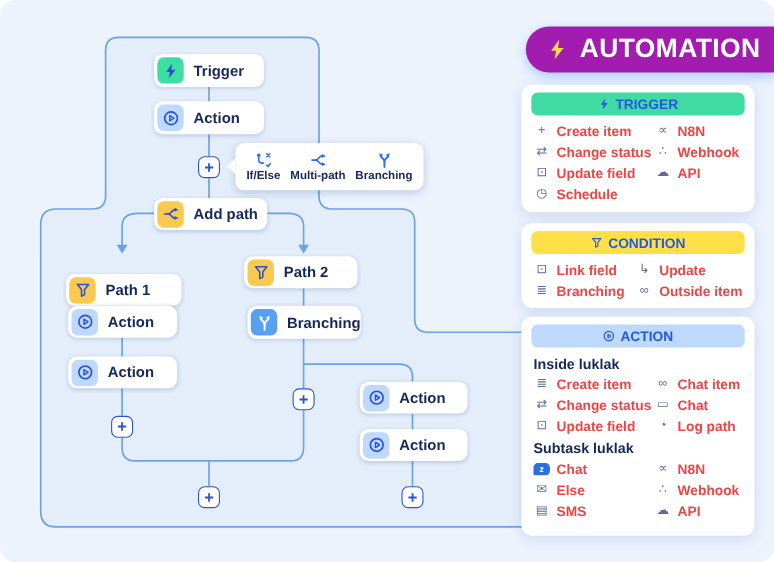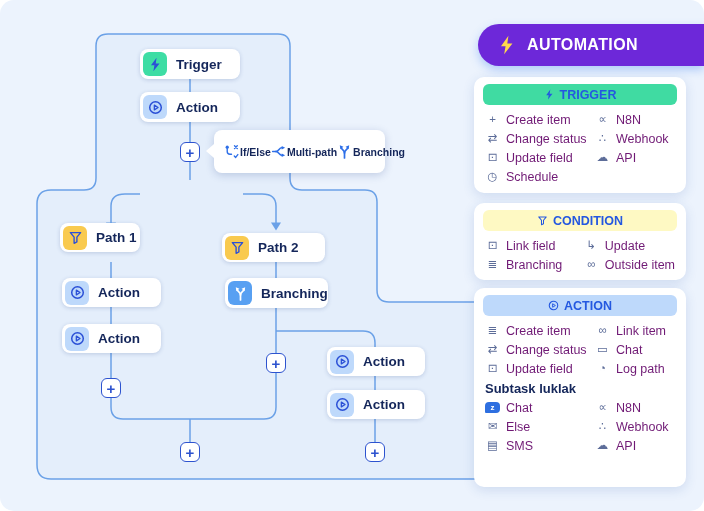--- a/index.html
+++ b/index.html
@@ -18,47 +18,47 @@
   .nlabel{font-size:13.5px;font-weight:700;color:#14265a;white-space:nowrap}
   .plus{position:absolute;width:20px;height:20px;background:#fff;border:1.5px solid #2d53cf;border-radius:6px;
         color:#2d53cf;font-size:15px;font-weight:600;display:flex;align-items:center;justify-content:center;
         box-sizing:border-box;line-height:1;z-index:2}
   
   .popup{position:absolute;left:214px;top:130px;width:171px;height:43px;background:#fff;border-radius:8px;
          box-shadow:0 2px 8px rgba(30,60,130,.22);display:flex;align-items:center;justify-content:space-between;
          padding:0 10px;box-sizing:border-box;z-index:3}
   .tail{position:absolute;left:-8px;top:14px;width:0;height:0;border-top:7px solid transparent;
         border-bottom:7px solid transparent;border-right:8px solid #fff}
-  .pitem{display:flex;flex-direction:row;align-items:center;gap:1px}
+  .pitem{display:flex;flex-direction:column;align-items:center;gap:1px}
   .pitem svg{width:15px;height:15px;color:#2e6fe8;display:block}
   .pitem span{font-size:10.5px;font-weight:600;color:#14265a;white-space:nowrap}
   
-  .banner{position:absolute;left:478px;top:24px;width:226px;height:42px;background:#6d28d9;
+  .banner{position:absolute;left:478px;top:24px;width:226px;height:42px;background:#a21caf;
           border-radius:21px 0 0 21px;display:flex;align-items:center;gap:10px;padding-left:19px;
-          box-sizing:border-box;color:#fff;font-size:16px;font-weight:700;letter-spacing:.4px;z-index:5;
+          box-sizing:border-box;color:#fff;font-size:24px;font-weight:700;letter-spacing:.4px;z-index:5;
           box-shadow:0 4px 10px rgba(59,125,240,.35)}
   .banner svg{width:20px;height:20px;color:#ffd84d}
   
   .panel{position:absolute;left:474px;width:212px;background:#fff;border-radius:10px;z-index:4;
          box-shadow:0 3px 12px rgba(45,90,170,.16);padding:7px 9px 6px;box-sizing:border-box}
   #panel-trigger{top:77px;height:116px}
   #panel-condition{top:203px;height:77px}
   #panel-action{top:288px;height:199px}
   .band{height:21px;border-radius:6px;display:flex;align-items:center;justify-content:center;gap:5px;
         font-size:12.5px;font-weight:700;color:#2458e0;margin-bottom:5px}
   .band svg{width:11px;height:11px}
   .band-trigger{background:#40dba2}
-  .band-condition{background:#fef9c3}
+  .band-condition{background:#fde047}
   .band-action{background:#bed9fb}
   .cols{display:flex;padding:0 2px}
   .col-l{width:110px}
   .col-r{flex:1}
   .prow{display:flex;align-items:center;gap:6px;height:19px}
   .pico{width:15px;text-align:center;font-size:11.5px;color:#5d6d99;line-height:1;flex:none}
-  .plabel{font-size:12.5px;font-weight:400;color:#701a75;white-space:nowrap}
+  .plabel{font-size:12.5px;font-weight:700;color:#ef4444;white-space:nowrap}
   .subhead{font-size:13px;font-weight:700;color:#14265a;height:19px;display:flex;align-items:center;
            padding:0 2px;margin-top:1px}
   .zalo{background:#2e6fe0;color:#fff;border-radius:4px 4px 4px 1px;font-size:8px;font-weight:700;
         height:11px;display:flex;align-items:center;justify-content:center}
   .defs{position:absolute;width:0;height:0}
 </style>
 </head>
 <body>
 
 <svg class="defs" aria-hidden="true">
@@ -146,22 +146,30 @@
       <span>Multi-path</span>
     </div>
     <div class="pitem">
       <svg viewBox="0 0 14 14">
           <use href="#sym-ybranch"></use>
         </svg>
       <span>Branching</span>
     </div>
   </div>
 
-
-  <div class="node" style="left:60px;top:223px;width:80px;height:29px">
+  <div class="node" style="left:140px;top:180px;width:103px;height:29px">
+    <span class="nicon" style="background:#f9ca4f;color:#2b50d6">
+        <svg viewBox="0 0 14 14">
+          <use href="#sym-multipath"></use>
+        </svg>
+      </span>
+    <span class="nlabel">Add path</span>
+  </div>
+
+  <div class="node" style="left:60px;top:249px;width:105px;height:29px">
     <span class="nicon" style="background:#f9ca4f;color:#2b50d6">
         <svg viewBox="0 0 14 14">
           <use href="#sym-funnel"></use>
         </svg>
       </span>
     <span class="nlabel">Path 1</span>
   </div>
 
   <div class="node" style="left:222px;top:233px;width:103px;height:29px">
     <span class="nicon" style="background:#f9ca4f;color:#2b50d6">
@@ -303,39 +311,40 @@
     </div>
   </div>
 
   <div class="panel" id="panel-action">
     <div class="band band-action">
       <svg viewBox="0 0 14 14" style="color:#2458e0">
           <use href="#sym-play"></use>
         </svg>
       <span>ACTION</span>
     </div>
+    <div class="subhead">Inside luklak</div>
     <div class="cols">
       <div class="col-l">
         <div class="prow">
           <span class="pico">≣</span>
           <span class="plabel">Create item</span>
         </div>
         <div class="prow">
           <span class="pico">⇄</span>
           <span class="plabel">Change status</span>
         </div>
         <div class="prow">
           <span class="pico">⊡</span>
           <span class="plabel">Update field</span>
         </div>
       </div>
       <div class="col-r">
         <div class="prow">
           <span class="pico">∞</span>
-          <span class="plabel">Link item</span>
+          <span class="plabel">Chat item</span>
         </div>
         <div class="prow">
           <span class="pico">▭</span>
           <span class="plabel">Chat</span>
         </div>
         <div class="prow">
           <span class="pico">◔</span>
           <span class="plabel">Log path</span>
         </div>
       </div>

